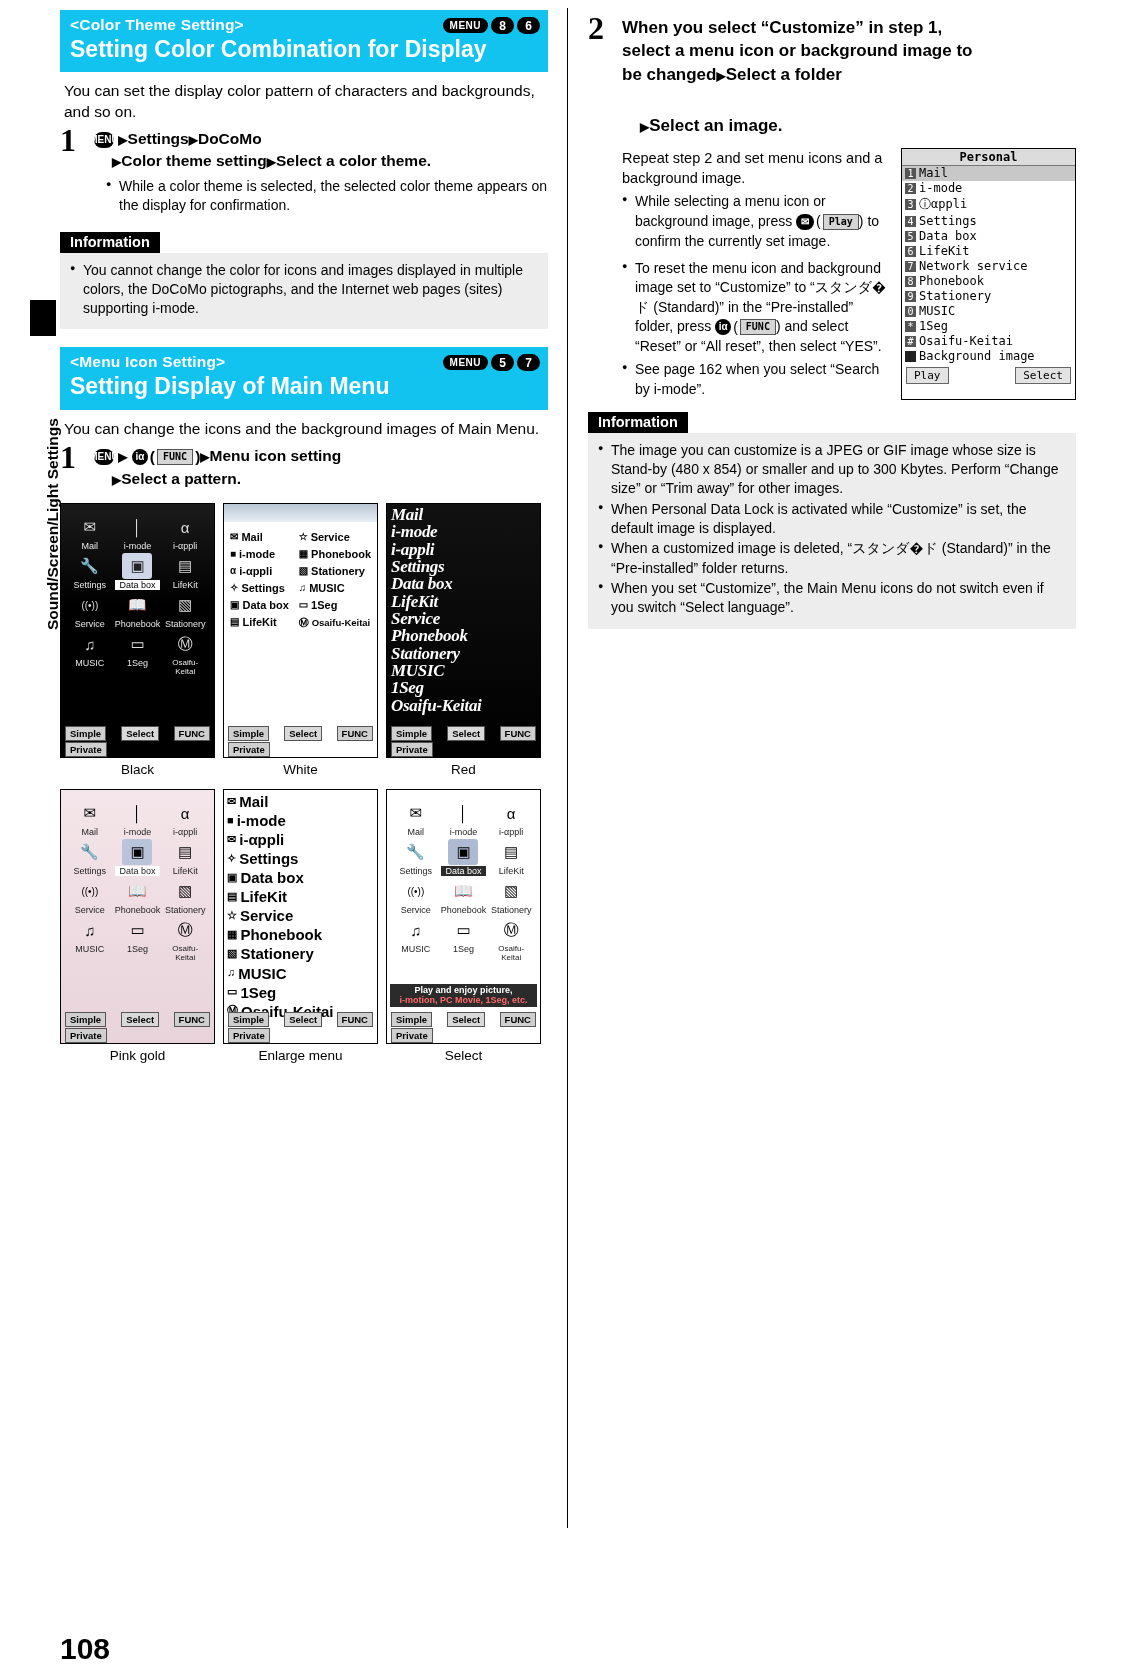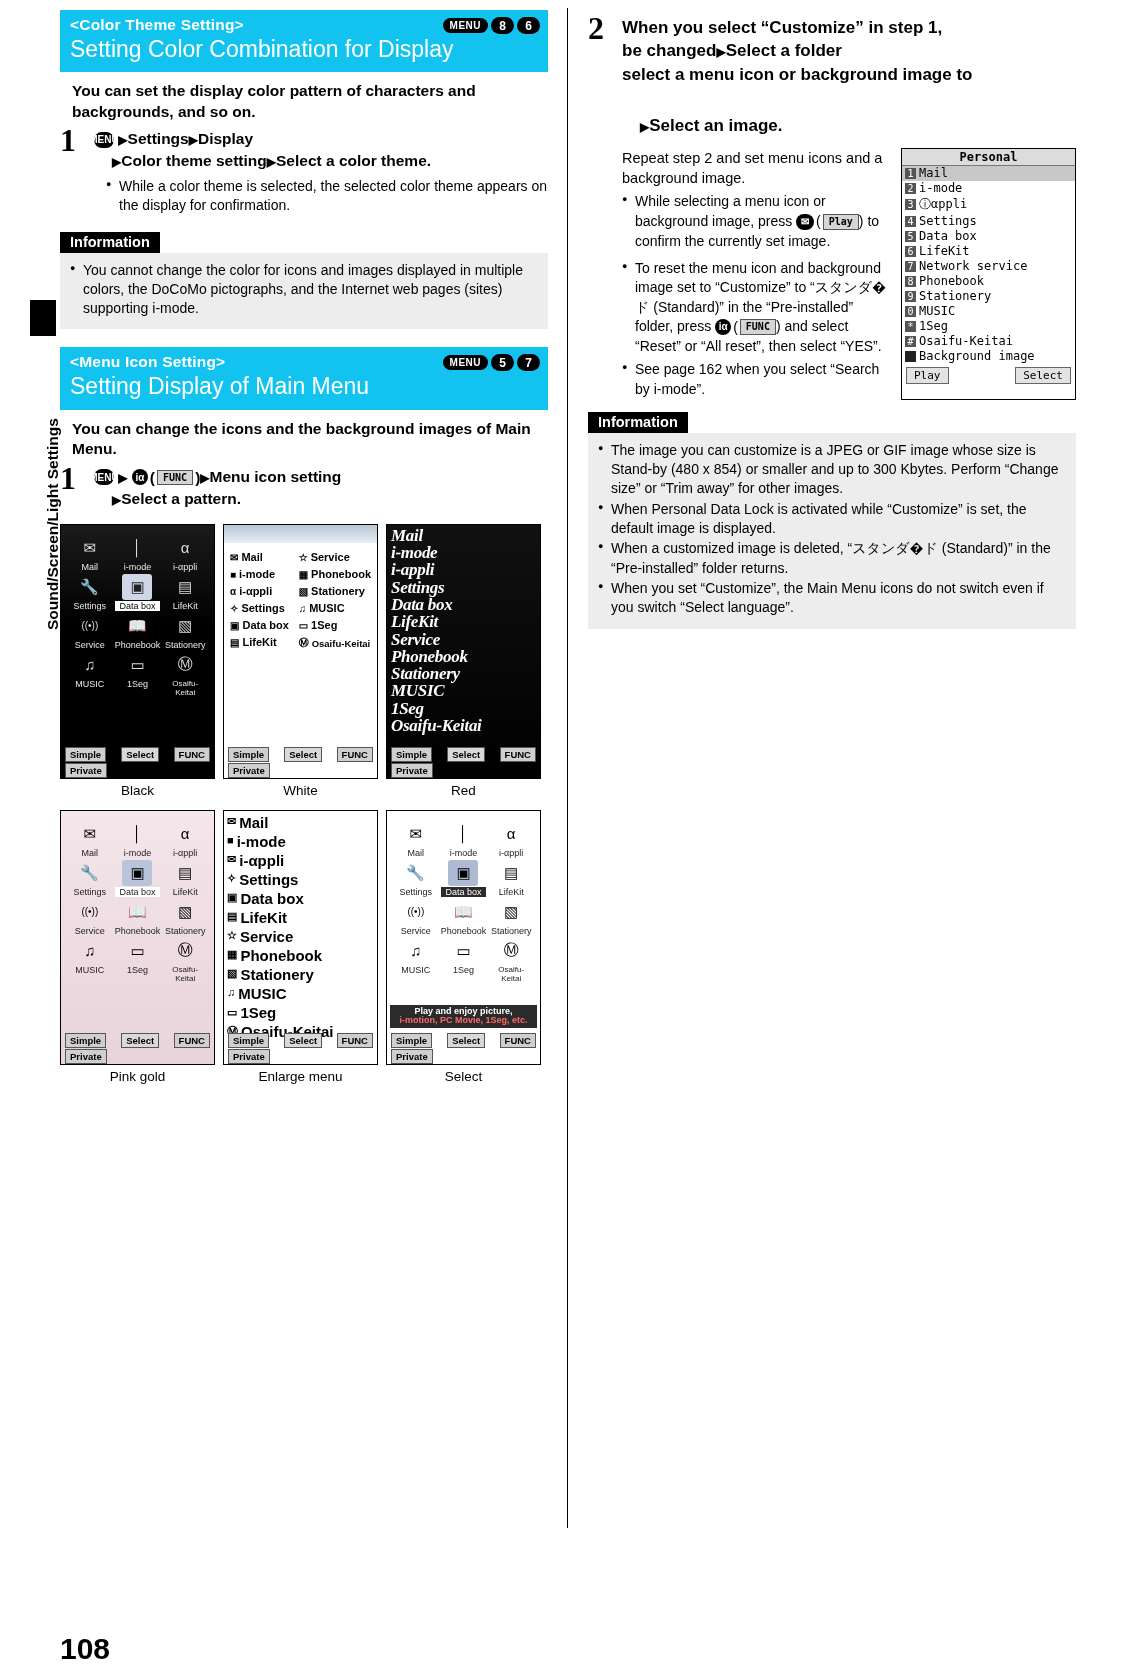--- a/index.html
+++ b/index.html
@@ -44,35 +44,35 @@
   
   .secbar {
     background:#13c3ef;
     padding:6px 10px 10px 10px;
     position:relative;
   }
   .secbar .tag {
     font-size:15.5px; font-weight:bold; color:#ffffff; letter-spacing:0.2px;
   }
   .secbar .title {
-    font-size:23px; font-weight:normal; color:#ffffff; line-height:1.14; margin-top:2px;
+    font-size:23px; font-weight:bold; color:#ffffff; line-height:1.14; margin-top:2px;
   }
   .keyref { position:absolute; right:8px; top:7px; display:flex; align-items:center; gap:3px; }
   .kmenu {
     background:#000; color:#fff; font-size:10px; font-weight:bold;
     border-radius:9px; padding:2px 7px; letter-spacing:0.5px;
   }
   .knum {
     width:23px; height:17px; border-radius:9px;
     background:#000; color:#fff; font-size:12px; font-weight:bold;
     display:flex; align-items:center; justify-content:center;
   }
 
   .lead {
-    font-size:15.5px; font-weight:bold; line-height:1.32; margin:9px 0 6px 12px;
+    font-size:15.5px; font-weight:normal; line-height:1.32; margin:9px 0 6px 4px;
   }
 
   
   .step { position:relative; padding-left:34px; margin-top:6px; }
   .stepnum {
     position:absolute; left:0; top:-6px;
     font-size:32px; font-weight:bold; font-family:"Liberation Serif", serif;
   }
   .steptext { font-size:15.5px; font-weight:bold; line-height:1.38; }
   .steptext2 { font-size:15.5px; font-weight:bold; line-height:1.38; padding-left:18px;}
@@ -215,21 +215,21 @@
     </div>
 
     <div class="lead">You can set the display color pattern of characters and backgrounds, and so on.</div>
 
     <div class="step">
       <div class="stepnum">1</div>
       <div class="steptext">
         <span class="keybtn">
             <span class="kcircle">MENU</span>
           </span>
-        <span class="arrow">▶</span><span>Settings</span><span class="arrow">▶</span><span>Display</span>
+        <span class="arrow">▶</span><span>Settings</span><span class="arrow">▶</span><span>DoCoMo</span>
       </div>
       <div class="steptext2">
         <span class="arrow">▶</span><span>Color theme setting</span><span class="arrow">▶</span><span>Select a color theme.</span>
       </div>
       <div class="bullets">
         <div class="bul">While a color theme is selected, the selected color theme appears on the display for confirmation.</div>
       </div>
     </div>
 
     <div class="infowrap">
@@ -630,24 +630,24 @@
       </div>
     </div>
 
   </div>
 
   <div class="colR">
 
     <div class="step">
       <div class="stepnum">2</div>
       <div class="steptext" style="font-size:17px;">When you select “Customize” in step 1,</div>
+      <div class="steptext" style="font-size:17px;">select a menu icon or background image to</div>
       <div class="steptext" style="font-size:17px;">
         <span>be changed</span><span class="arrow">▶</span><span>Select a folder</span>
       </div>
-      <div class="steptext" style="font-size:17px;">select a menu icon or background image to</div>
       <div class="steptext" style="font-size:17px;padding-left:18px;margin-top:28px;">
         <span class="arrow">▶</span><span>Select an image.</span>
       </div>
 
       <div style="display:flex; gap:10px; margin-top:10px;">
         <div style="flex:1;">
           <div style="font-size:14.5px; line-height:1.4;">Repeat step 2 and set menu icons and a background image.</div>
 
           <div class="bul" style="margin-top:4px;">
             <span>While selecting a menu icon or background image, press</span>

